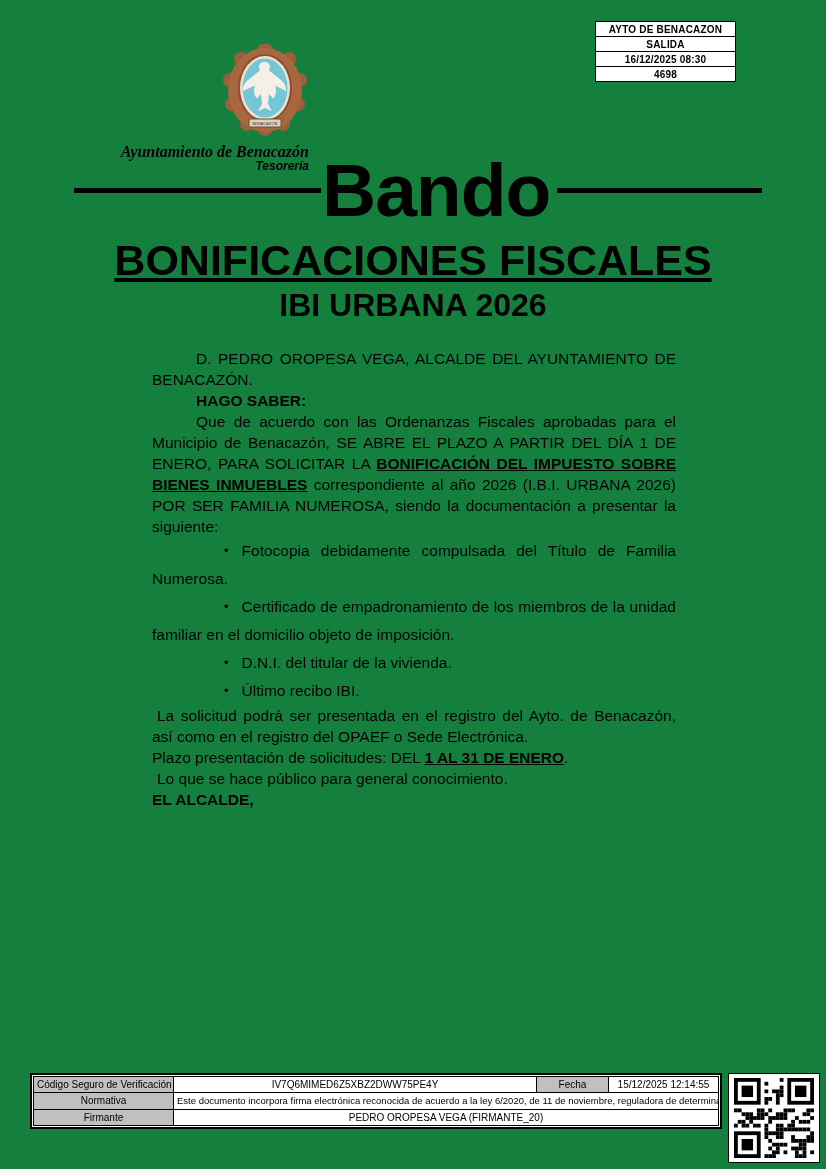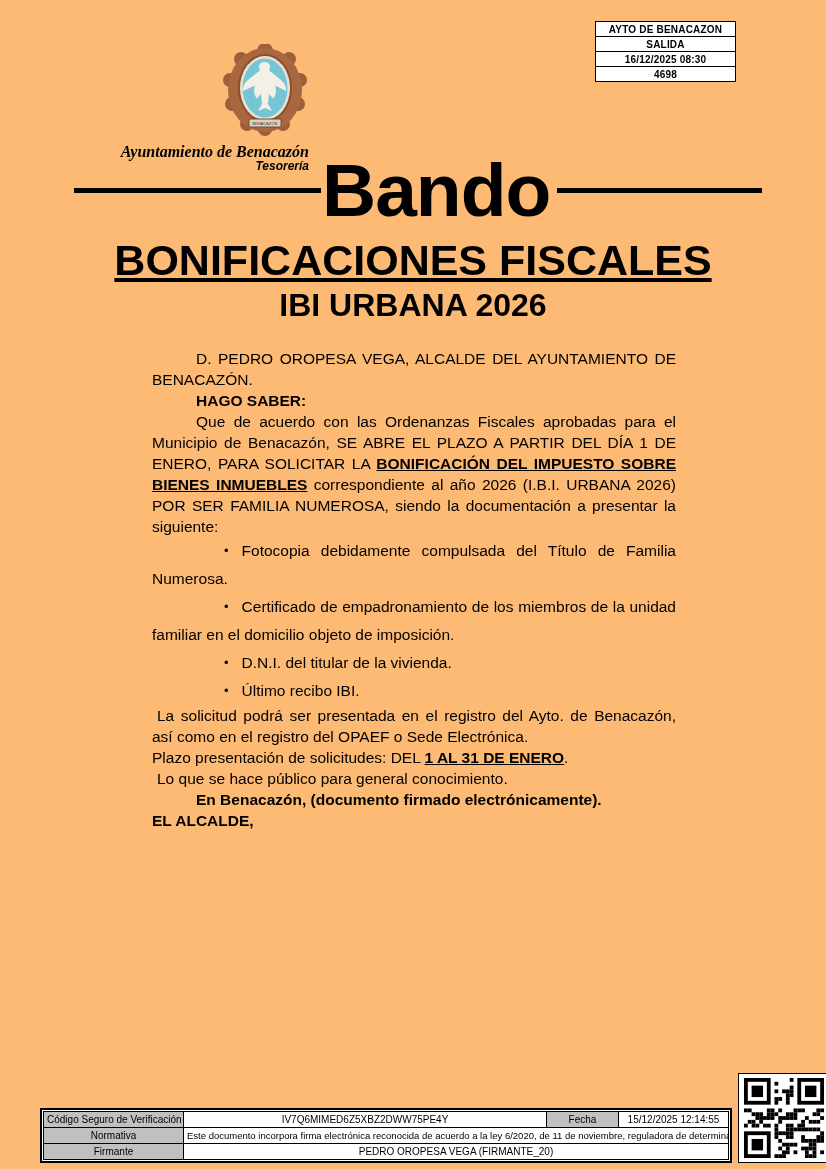--- a/index.html
+++ b/index.html
@@ -1,21 +1,21 @@
 <!DOCTYPE html>
 <html><head>
 <meta charset="utf-8">
 <style>
   * { box-sizing: border-box; }
   html, body { margin:0; padding:0; background:#888; }
   .page {
     position: relative;
     width: 826px; height: 1169px;
     margin: 0 auto;
-    background: #fdba74;
+    background: #15803d;
     font-family: "Liberation Sans", sans-serif;
     color: #000;
     overflow: hidden;
   }
 
   
   .stamp {
     position: absolute; left: 595px; top: 21px; width: 141px;
     border: 1px solid #000; background:#fff;
   }
@@ -77,22 +77,22 @@
   .bullet { line-height: 28px; text-indent: 72px; }
   .bullet .dot { display: inline-block; text-indent: 0; margin-right: 13px; font-size: 13px; vertical-align: 1px; }
   .p-solicitud { margin-top: 6px; }
   .p-plazo { margin-top: 8px; text-align: left; }
   .p-publico { margin-top: 22px; }
   .p-firmado { margin-top: 12px; font-weight: bold; text-indent: 44px; text-align: left; }
   .p-alcalde { margin-top: 15px; font-weight: bold; text-align: center; }
 
   
   .footer {
-    position: absolute; left: 40px; top: 1073px; width: 766px;
-    display: flex; align-items: flex-end;
+    position: absolute; left: 30px; top: 1073px; width: 766px;
+    display: flex; align-items: flex-start;
   }
   .vwrap { border: 2px solid #000; padding: 1px; flex: 0 0 692px; background: #fff; }
   table.vtable { border-collapse: collapse; width: 100%; font-size: 10px; table-layout: fixed; }
   table.vtable td {
     border: 1px solid #000; text-align: center; vertical-align: middle;
     padding: 2px 3px; overflow: hidden; white-space: nowrap;
   }
   td.lbl { background: #c0c0c0; }
   td.norm { white-space: normal; font-size: 9.5px; line-height: 11.5px; padding: 1px 16px; }
   col.c-label { width: 140px; }
@@ -164,21 +164,20 @@
     <p class="bullet"><span class="dot">•</span><span>Certificado de empadronamiento de los miembros de la unidad familiar en el domicilio objeto de imposición.</span></p>
     <p class="bullet"><span class="dot">•</span><span>D.N.I. del titular de la vivienda.</span></p>
     <p class="bullet"><span class="dot">•</span><span>Último recibo IBI.</span></p>
 
     <p class="tiny-indent p-solicitud">La solicitud podrá ser presentada en el registro del Ayto. de Benacazón, así como en el registro del OPAEF o Sede Electrónica.</p>
 
     <p class="p-plazo"><span>Plazo presentación de solicitudes: DEL </span><span class="bu">1 AL 31 DE ENERO</span><span>.</span></p>
 
     <p class="tiny-indent p-publico">Lo que se hace público para general conocimiento.</p>
 
-    <p class="p-firmado">En Benacazón, (documento firmado electrónicamente).</p>
 
     <p class="p-alcalde">EL ALCALDE,</p>
   </div>
 
   <div class="footer">
     <div class="vwrap">
       <table class="vtable">
         <colgroup>
           <col class="c-label">
             <col>

